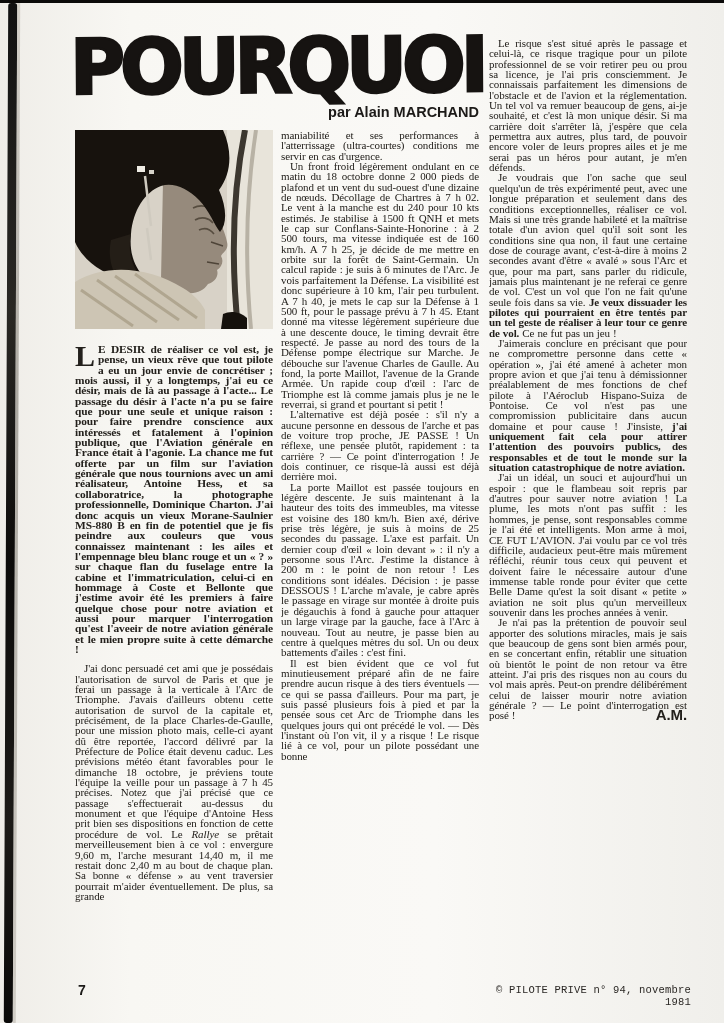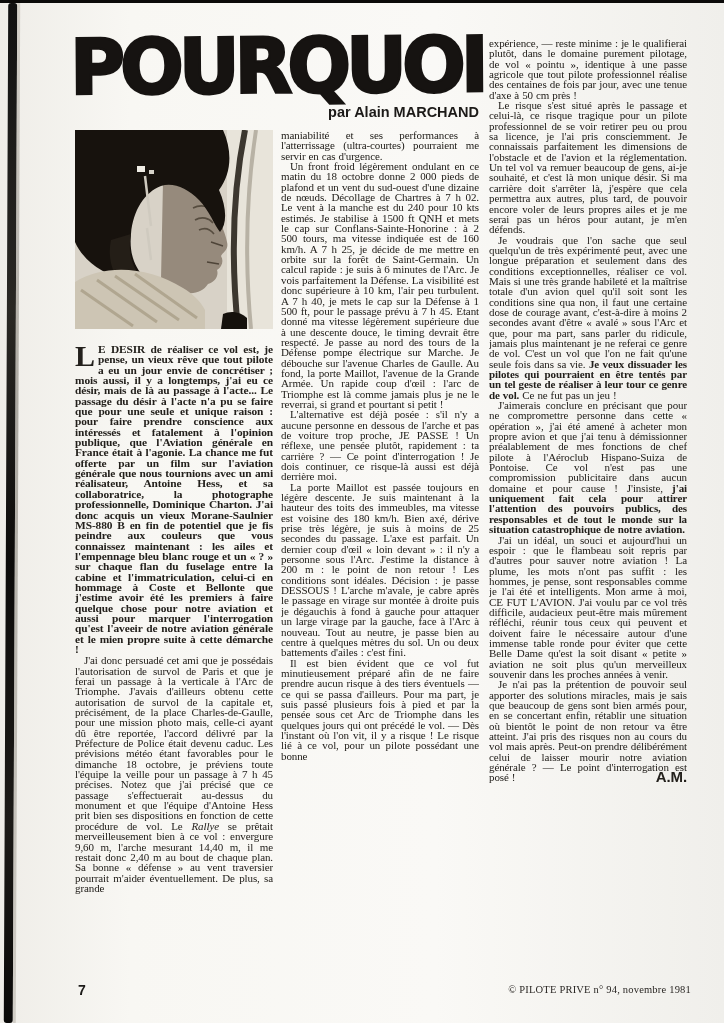--- a/index.html
+++ b/index.html
@@ -29,40 +29,40 @@
     font-family:"Liberation Sans", sans-serif;font-weight:bold;font-size:14.5px;color:#1c1a18;
   }
   .photo{position:absolute;left:75px;top:130px;width:198px;height:199px;overflow:hidden;background:#d9d3c9;}
   .col{
     position:absolute;width:198px;
     font-size:11px;line-height:10.35px;text-align:justify;
     letter-spacing:-0.1px;word-spacing:0.4px;color:#23201c;
     overflow:hidden;
   }
   .col p{margin:0;padding:0;}
-  .col p.sp{margin-top:1px;}
+  .col p.sp{margin-top:9px;}
   .col p.indent{text-indent:9px;}
   .col-left{left:75px;top:344px;height:632px;}
   .col-mid{left:281px;top:130px;height:842px;}
   .col-right{left:489px;top:38px;height:930px;}
   .lead{font-weight:bold;font-size:11.4px;}
   .dropcap{
     float:left;font-weight:bold;font-size:30px;line-height:21px;
     padding:1px 3px 0 0;letter-spacing:0;
   }
   .b{font-weight:bold;}
   .it{font-style:italic;}
   .sig{float:right;font-weight:bold;font-family:"Liberation Sans", sans-serif;font-size:15px;}
   .pagenum{
     position:absolute;left:78px;top:982px;
     font-family:"Liberation Sans", sans-serif;font-weight:bold;font-size:14px;color:#1c1a18;
   }
   .credit{
     position:absolute;left:489px;top:984px;width:202px;text-align:right;
-    font-family:Liberation Serif, serif;font-size:10.5px;color:#2a2724;letter-spacing:0.2px;
+    font-family:Liberation Mono, monospace;font-size:10.5px;color:#2a2724;letter-spacing:0.2px;
   }
 </style>
 </head>
 <body>
 
 <div>
 
   <div class="scan-top"></div>
   <div class="scan-binding"></div>
 
@@ -88,29 +88,28 @@
       <path d="M148,184 C156,180 166,182 172,188 L172,199 L146,199 Z" fill="#15110c"></path>
     </svg>
   </div>
 
   <div class="col col-left">
     <p class="lead"><span class="dropcap">L</span><span>E DESIR de réaliser ce vol est, je pense, un vieux rêve que tout pilote a eu un jour envie de concrétiser ; mois aussi, il y a longtemps, j'ai eu ce désir, mais de là au passage à l'acte... Le passage du désir à l'acte n'a pu se faire que pour une seule et unique raison : pour faire prendre conscience aux intéressés et fatalement à l'opinion publique, que l'Aviation générale en France était à l'agonie. La chance me fut offerte par un film sur l'aviation générale que nous tournions avec un ami réalisateur, Antoine Hess, et sa collaboratrice, la photographe professionnelle, Dominique Charton. J'ai donc acquis un vieux Morane-Saulnier MS-880 B en fin de potentiel que je fis peindre aux couleurs que vous connaissez maintenant : les ailes et l'empennage bleu blanc rouge et un « ? » sur chaque flan du fuselage entre la cabine et l'immatriculation, celui-ci en hommage à Coste et Bellonte que j'estime avoir été les premiers à faire quelque chose pour notre aviation et aussi pour marquer l'interrogation qu'est l'aveeir de notre aviation générale et le mien propre suite à cette démarche !</span></p>
     <p class="indent sp"><span>J'ai donc persuadé cet ami que je possédais l'autorisation de survol de Paris et que je ferai un passage à la verticale à l'Arc de Triomphe. J'avais d'ailleurs obtenu cette autorisation de survol de la capitale et, précisément, de la place Charles-de-Gaulle, pour une mission photo mais, celle-ci ayant dû être reportée, l'accord délivré par la Préfecture de Police était devenu caduc. Les prévisions météo étant favorables pour le dimanche 18 octobre, je préviens toute l'équipe la veille pour un passage à 7 h 45 précises. Notez que j'ai précisé que ce passage s'effectuerait au-dessus du monument et que l'équipe d'Antoine Hess prit bien ses dispositions en fonction de cette procédure de vol. Le </span><span class="it">Rallye</span><span> se prêtait merveilleusement bien à ce vol : envergure 9,60 m, l'arche mesurant 14,40 m, il me restait donc 2,40 m au bout de chaque plan. Sa bonne « défense » au vent traversier pourrait m'aider éventuellement. De plus, sa grande</span></p>
   </div>
 
   <div class="col col-mid">
-    <p>maniabilité et ses performances à l'atterrissage (ultra-courtes) pourraient me servir en cas d'urgence.</p>
+    <p>maniabilité et ses performances à l'atterrissage (ultra-courtes) conditions me servir en cas d'urgence.</p>
     <p class="indent">Un front froid légèrement ondulant en ce matin du 18 octobre donne 2 000 pieds de plafond et un vent du sud-ouest d'une dizaine de nœuds. Décollage de Chartres à 7 h 02. Le vent à la manche est du 240 pour 10 kts estimés. Je stabilise à 1500 ft QNH et mets le cap sur Conflans-Sainte-Honorine : à 2 500 tours, ma vitesse indiquée est de 160 km/h. A 7 h 25, je décide de me mettre en orbite sur la forêt de Saint-Germain. Un calcul rapide : je suis à 6 minutes de l'Arc. Je vois parfaitement la Défense. La visibilité est donc supérieure à 10 km, l'air peu turbulent. A 7 h 40, je mets le cap sur la Défense à 1 500 ft, pour le passage prévu à 7 h 45. Etant donné ma vitesse légèrement supérieure due à une descente douce, le timing devrait être respecté. Je passe au nord des tours de la Défense pompe électrique sur Marche. Je débouche sur l'avenue Charles de Gaulle. Au fond, la porte Maillot, l'avenue de la Grande Armée. Un rapide coup d'œil : l'arc de Triomphe est là comme jamais plus je ne le reverrai, si grand et pourtant si petit !</p>
     <p class="indent">L'alternative est déjà posée : s'il n'y a aucune personne en dessous de l'arche et pas de voiture trop proche, JE PASSE ! Un réflexe, une pensée plutôt, rapidement : ta carrière ? — Ce point d'interrogation ! Je dois continuer, ce risque-là aussi est déjà derrière moi.</p>
     <p class="indent">La porte Maillot est passée toujours en légère descente. Je suis maintenant à la hauteur des toits des immeubles, ma vitesse est voisine des 180 km/h. Bien axé, dérive prise très légère, je suis à moins de 25 secondes du passage. L'axe est parfait. Un dernier coup d'œil « loin devant » : il n'y a personne sous l'Arc. J'estime la distance à 200 m : le point de non retour ! Les conditions sont idéales. Décision : je passe DESSOUS ! L'arche m'avale, je cabre après le passage en virage sur montée à droite puis je dégauchis à fond à gauche pour attaquer un large virage par la gauche, face à l'Arc à nouveau. Tout au neutre, je passe bien au centre à quelques mètres du sol. Un ou deux battements d'ailes : c'est fini.</p>
     <p class="indent">Il est bien évident que ce vol fut minutieusement préparé afin de ne faire prendre aucun risque à des tiers éventuels — ce qui se passa d'ailleurs. Pour ma part, je suis passé plusieurs fois à pied et par la pensée sous cet Arc de Triomphe dans les quelques jours qui ont précédé le vol. — Dès l'instant où l'on vit, il y a risque ! Le risque lié à ce vol, pour un pilote possédant une bonne</p>
   </div>
 
   <div class="col col-right">
-    <p>expérience, — reste minime : je le qualifierai plutôt, dans le domaine purement pilotage, de vol « pointu », identique à une passe agricole que tout pilote professionnel réalise des centaines de fois par jour, avec une tenue d'axe à 50 cm près !</p>
     <p class="indent">Le risque s'est situé après le passage et celui-là, ce risque tragique pour un pilote professionnel de se voir retirer peu ou prou sa licence, je l'ai pris consciemment. Je connaissais parfaitement les dimensions de l'obstacle et de l'avion et la réglementation. Un tel vol va remuer beaucoup de gens, ai-je souhaité, et c'est là mon unique désir. Si ma carrière doit s'arrêter là, j'espère que cela permettra aux autres, plus tard, de pouvoir encore voler de leurs propres ailes et je me serai pas un héros pour autant, je m'en défends.</p>
     <p class="indent"><span>Je voudrais que l'on sache que seul quelqu'un de très expérimenté peut, avec une longue préparation et seulement dans des conditions exceptionnelles, réaliser ce vol. Mais si une très grande habileté et la maîtrise totale d'un avion quel qu'il soit sont les conditions sine qua non, il faut une certaine dose de courage avant, c'est-à-dire à moins 2 secondes avant d'être « avalé » sous l'Arc et que, pour ma part, sans parler du ridicule, jamais plus maintenant je ne referai ce genre de vol. C'est un vol que l'on ne fait qu'une seule fois dans sa vie. </span><span class="b">Je veux dissuader les pilotes qui pourraient en être tentés par un tel geste de réaliser à leur tour ce genre de vol.</span><span> Ce ne fut pas un jeu !</span></p>
     <p class="indent"><span>J'aimerais conclure en précisant que pour ne compromettre personne dans cette « opération », j'ai été amené à acheter mon propre avion et que j'ai tenu à démissionner préalablement de mes fonctions de chef pilote à l'Aéroclub Hispano-Suiza de Pontoise. Ce vol n'est pas une compromission publicitaire dans aucun domaine et pour cause ! J'insiste, </span><span class="b">j'ai uniquement fait cela pour attirer l'attention des pouvoirs publics, des responsables et de tout le monde sur la situation catastrophique de notre aviation.</span></p>
     <p class="indent">J'ai un idéal, un souci et aujourd'hui un espoir : que le flambeau soit repris par d'autres pour sauver notre aviation ! La plume, les mots n'ont pas suffit : les hommes, je pense, sont responsables comme je l'ai été et intelligents. Mon arme à moi, CE FUT L'AVION. J'ai voulu par ce vol très difficile, audacieux peut-être mais mûrement réfléchi, réunir tous ceux qui peuvent et doivent faire le nécessaire autour d'une immense table ronde pour éviter que cette Belle Dame qu'est la soit disant « petite » aviation ne soit plus qu'un merveilleux souvenir dans les proches années à venir.</p>
     <p class="indent"><span>Je n'ai pas la prétention de pouvoir seul apporter des solutions miracles, mais je sais que beaucoup de gens sont bien armés pour, en se concertant enfin, rétablir une situation où bientôt le point de non retour va être atteint. J'ai pris des risques non au cours du vol mais après. Peut-on prendre délibérément celui de laisser mourir notre aviation générale ? — Le point d'interrogation est posé !</span> <span class="sig">A.M.</span></p>
   </div>
 
   <div class="pagenum">7</div>
   <div class="credit">© PILOTE PRIVE n° 94, novembre 1981</div>
 

